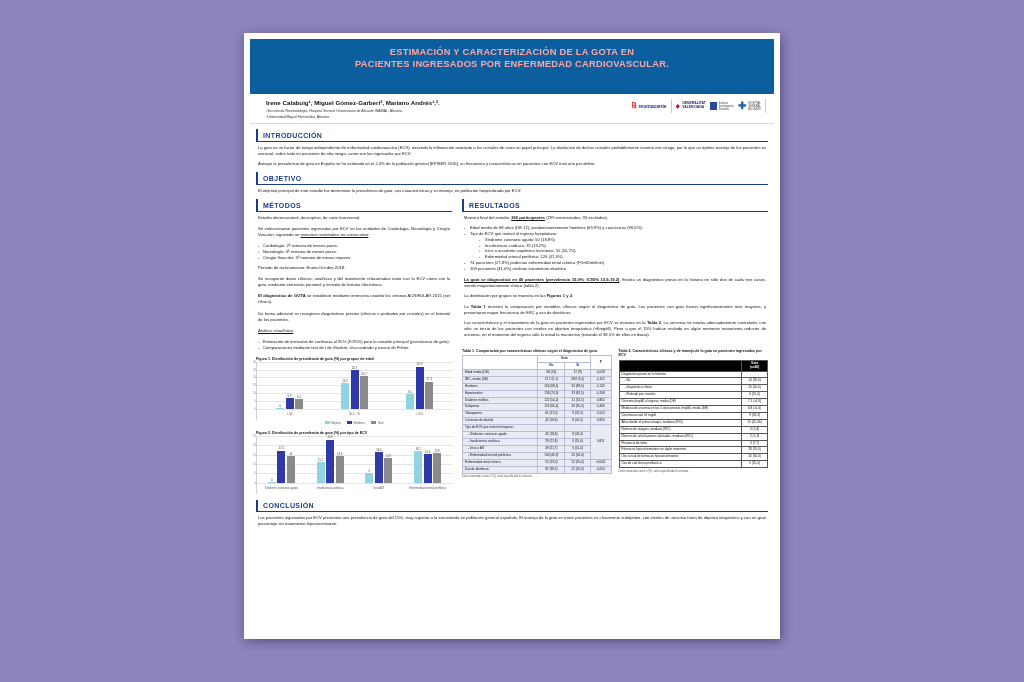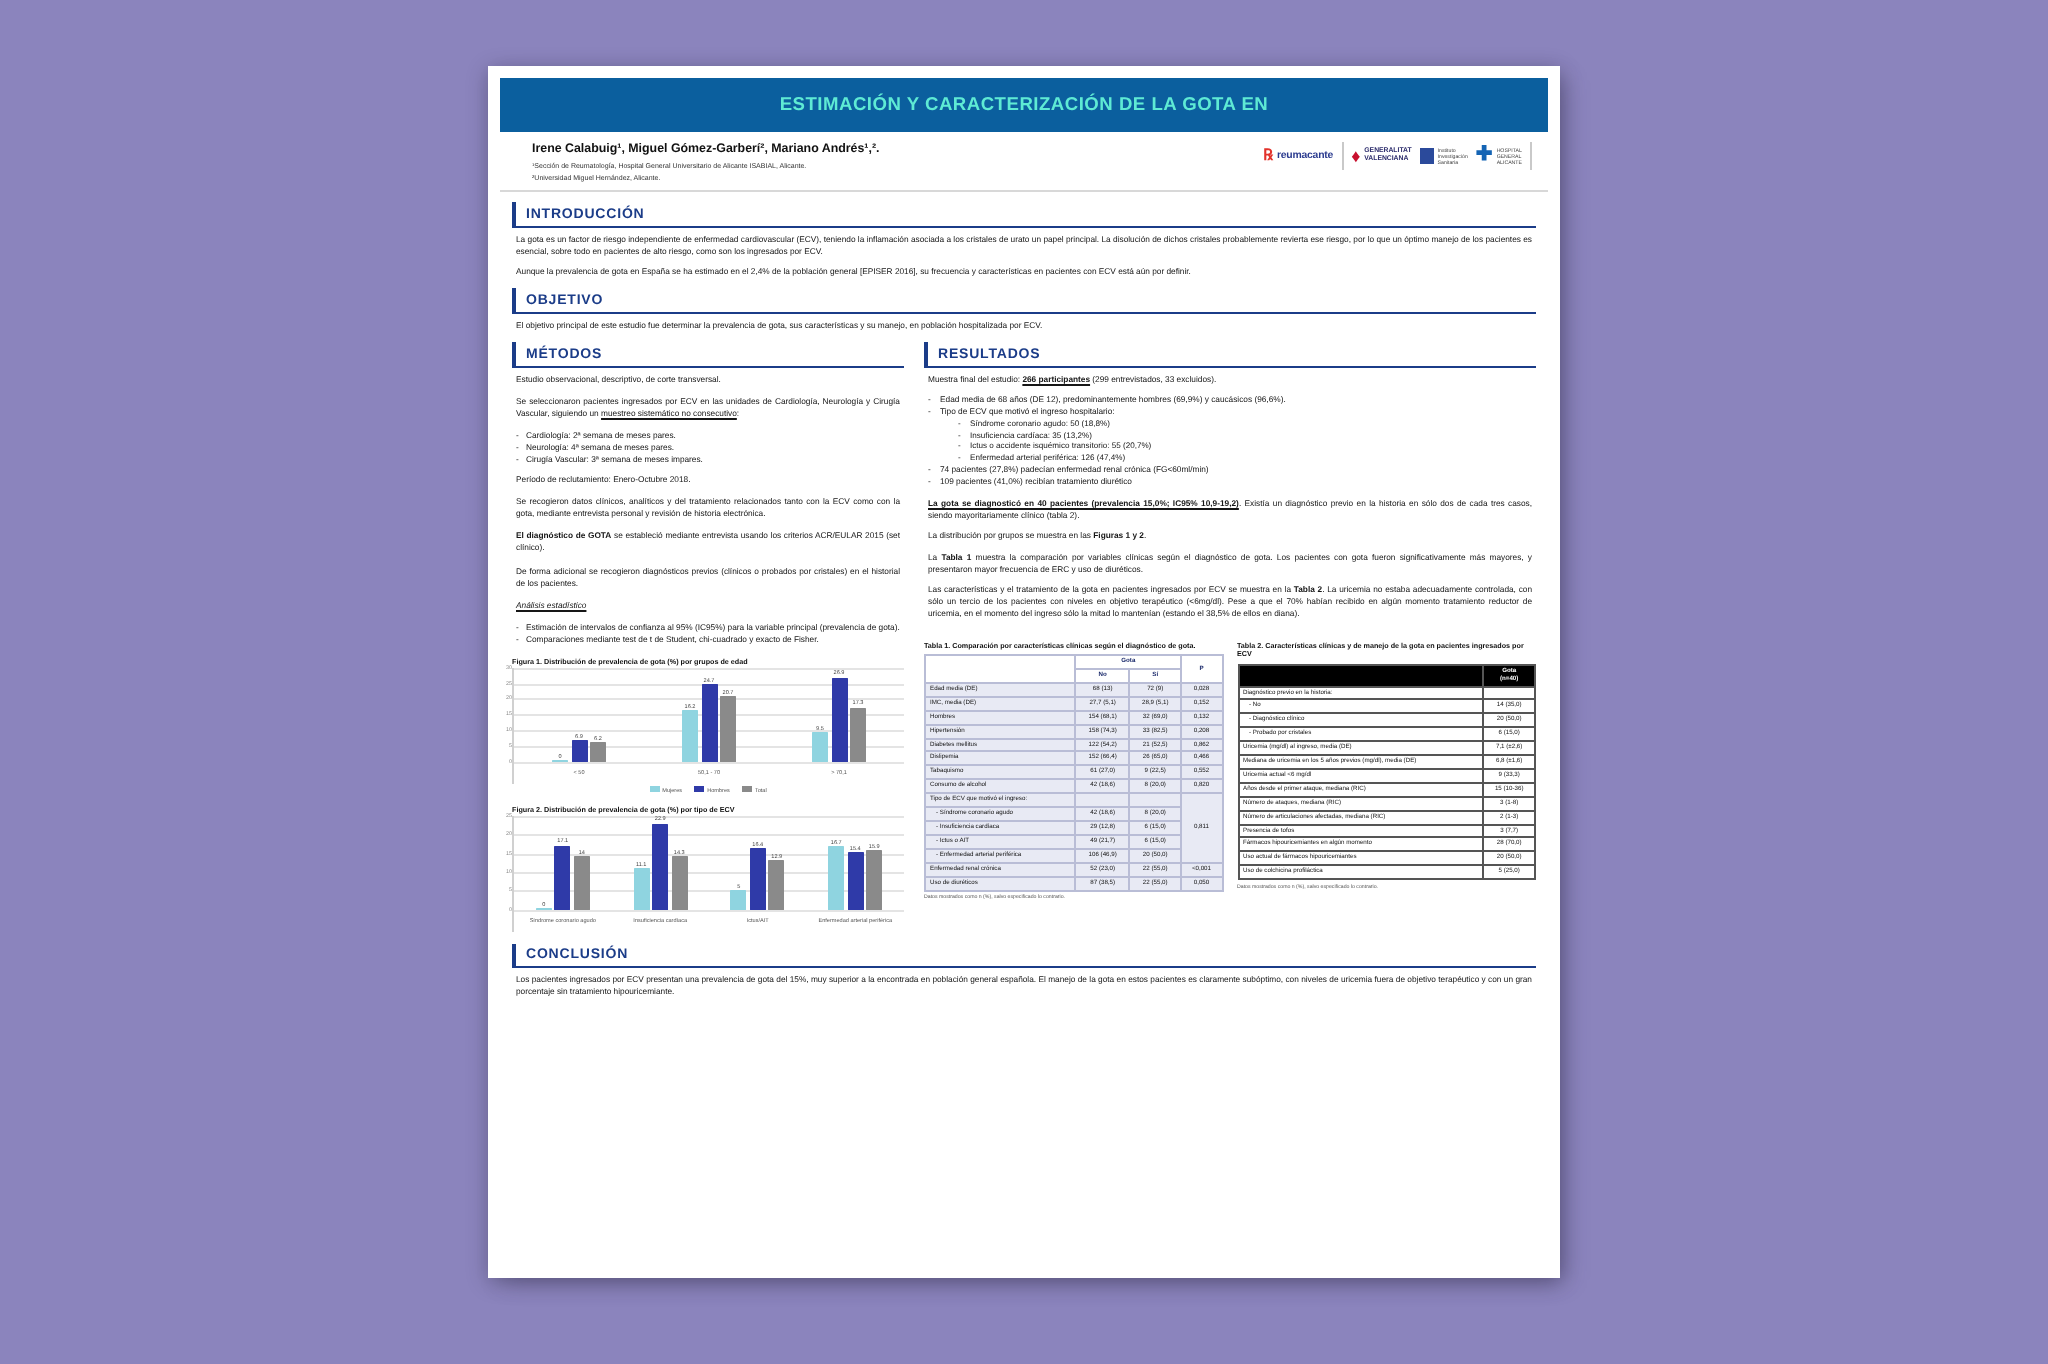--- a/index.html
+++ b/index.html
@@ -14,22 +14,22 @@
     position:absolute;left:252px;top:40px;width:530px;height:600px;
     background:rgba(40,30,70,.30);filter:blur(6px);border-radius:2px;
   }
   .poster{
     position:absolute;left:244px;top:33px;width:536px;height:606px;
     background:#ffffff;box-sizing:border-box;padding:6px 6px 6px 6px;
     box-shadow:0 2px 10px rgba(0,0,0,.25);
   }
   
   .titlebar{
-    background:#0b5f9e;color:#5eead4;text-align:center;
-    padding:7px 10px 8px;
+    background:#0b5f9e;color:#fca5a5;text-align:center;
+    padding:7px 10px 24px;
   }
   .titlebar .t1,.titlebar .t2{
     font-weight:bold;font-size:9.3px;letter-spacing:.25px;line-height:12px;
   }
   .authorrow{
     display:flex;align-items:flex-start;justify-content:space-between;
     padding:5px 4px 4px 16px;border-bottom:1px solid #d8d8d8;
   }
   .authors{font-size:6.2px;color:#111;font-weight:bold;line-height:8px;}
   .affil{font-size:3.5px;color:#333;font-weight:normal;line-height:4.6px;margin-top:1.5px;}
@@ -119,20 +119,21 @@
 </head>
 <body>
 
 <div class="stage">
   <div class="shadow"></div>
 
   <div class="poster">
 
     <div class="titlebar">
       <div class="t1">ESTIMACIÓN Y CARACTERIZACIÓN DE LA GOTA EN</div>
+      <div class="t2">PACIENTES INGRESADOS POR ENFERMEDAD CARDIOVASCULAR.</div>
     </div>
 
     <div class="authorrow">
       <div>
         <div class="authors">Irene Calabuig¹, Miguel Gómez-Garberí², Mariano Andrés¹,².</div>
         <div class="affil">¹Sección de Reumatología, Hospital General Universitario de Alicante ISABIAL, Alicante.</div>
         <div class="affil">²Universidad Miguel Hernández, Alicante.</div>
       </div>
       <div class="logos">
         <div class="logo">

